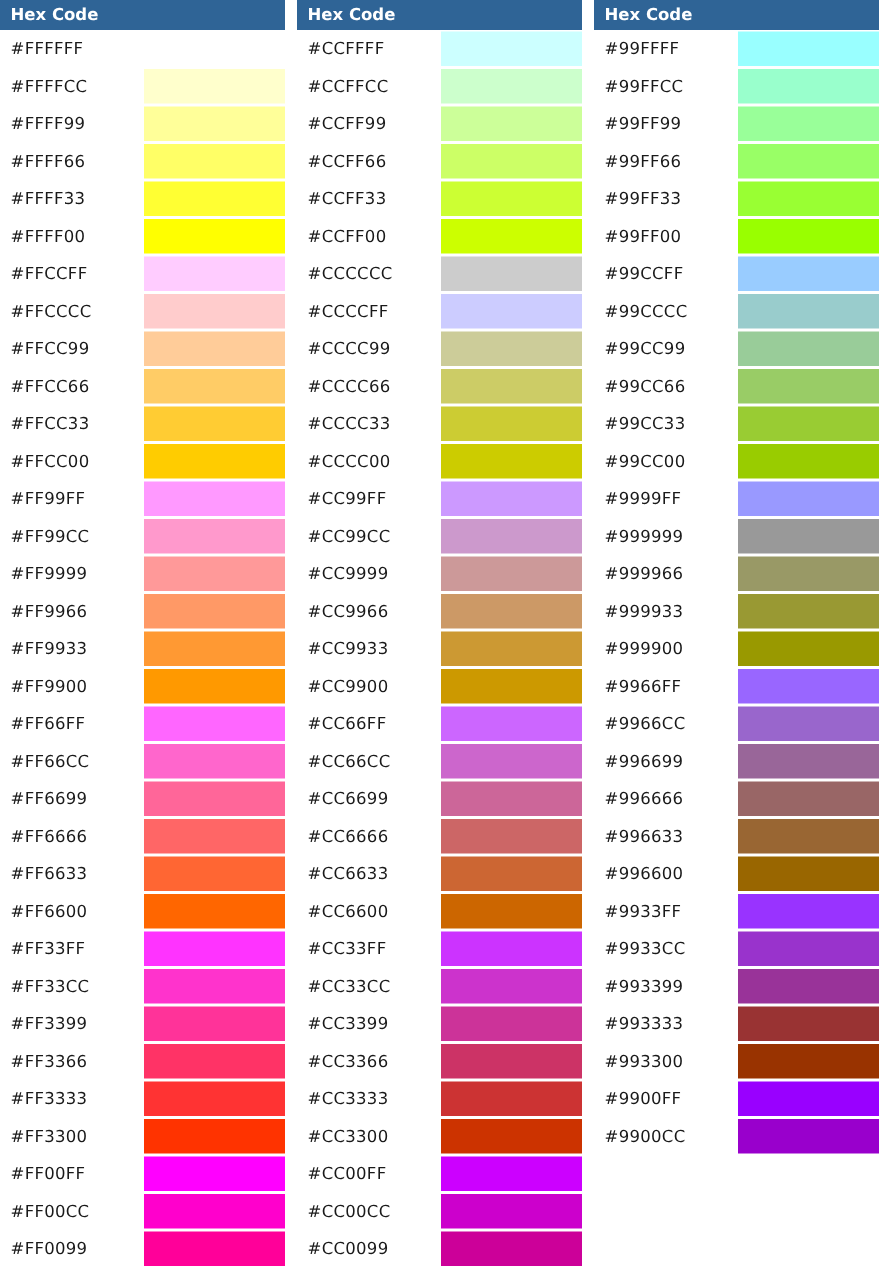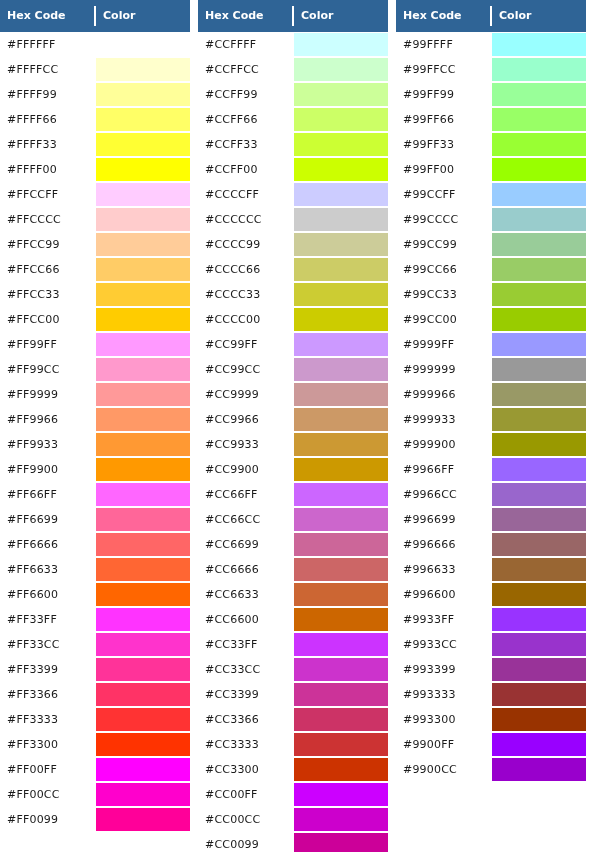--- a/index.html
+++ b/index.html
@@ -21,25 +21,25 @@
     flex-direction: row;
   }
   .section {
     position: relative;
     width: 190px;
     flex: 0 0 190px;
   }
   .section.sec2 { margin-left: 8px; }
   .section.sec3 { margin-left: 8px; }
   .section-header {
-    height: 32px;
+    height: 20px;
     background: #2f6496;
     display: flex;
-    flex-direction: row;
-    align-items: center;
+    flex-direction: column;
+    align-items: flex-start;
     overflow: hidden;
   }
   .hdr-cell {
     color: #ffffff;
     font-size: 11px;
     font-weight: bold;
     font-family: "DejaVu Sans", "Liberation Sans", sans-serif;
     line-height: 20px;
     white-space: nowrap;
     overflow: hidden;
@@ -209,20 +209,26 @@
             <div class="swatch" style="background: rgb(255, 153, 0);"></div>
           </div>
         </div>
         <div class="row">
           <div class="hex-label">#FF66FF</div>
           <div class="swatch-cell">
             <div class="swatch" style="background: rgb(255, 102, 255);"></div>
           </div>
         </div>
         <div class="row">
+          <div class="hex-label">#FF66CC</div>
+          <div class="swatch-cell">
+            <div class="swatch" style="background: rgb(255, 102, 204);"></div>
+          </div>
+        </div>
+        <div class="row">
           <div class="hex-label">#FF6699</div>
           <div class="swatch-cell">
             <div class="swatch" style="background: rgb(255, 102, 153);"></div>
           </div>
         </div>
         <div class="row">
           <div class="hex-label">#FF6666</div>
           <div class="swatch-cell">
             <div class="swatch" style="background: rgb(255, 102, 102);"></div>
           </div>
@@ -332,29 +338,29 @@
             <div class="swatch" style="background: rgb(204, 255, 51);"></div>
           </div>
         </div>
         <div class="row">
           <div class="hex-label">#CCFF00</div>
           <div class="swatch-cell">
             <div class="swatch" style="background: rgb(204, 255, 0);"></div>
           </div>
         </div>
         <div class="row">
+          <div class="hex-label">#CCCCCC</div>
+          <div class="swatch-cell">
+            <div class="swatch" style="background: rgb(204, 204, 204);"></div>
+          </div>
+        </div>
+        <div class="row">
           <div class="hex-label">#CCCCFF</div>
           <div class="swatch-cell">
             <div class="swatch" style="background: rgb(204, 204, 255);"></div>
-          </div>
-        </div>
-        <div class="row">
-          <div class="hex-label">#CCCCCC</div>
-          <div class="swatch-cell">
-            <div class="swatch" style="background: rgb(204, 204, 204);"></div>
           </div>
         </div>
         <div class="row">
           <div class="hex-label">#CCCC99</div>
           <div class="swatch-cell">
             <div class="swatch" style="background: rgb(204, 204, 153);"></div>
           </div>
         </div>
         <div class="row">
           <div class="hex-label">#CCCC66</div>

